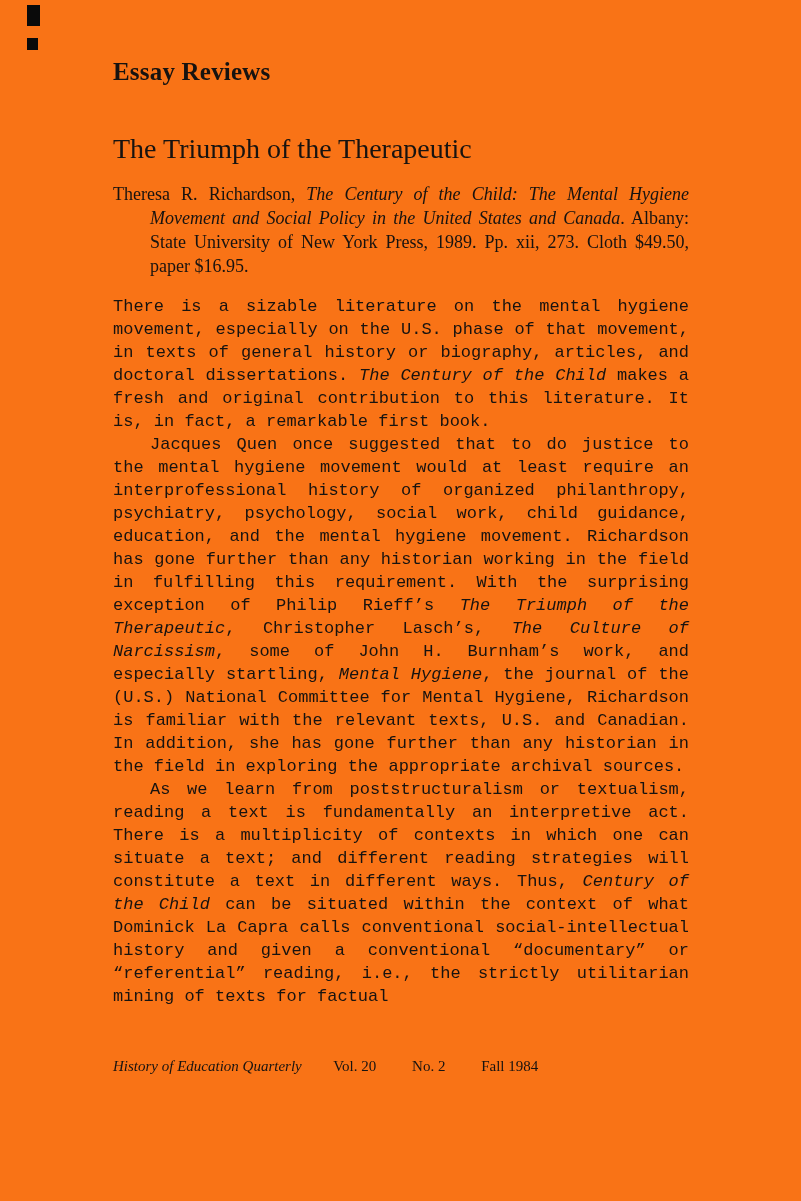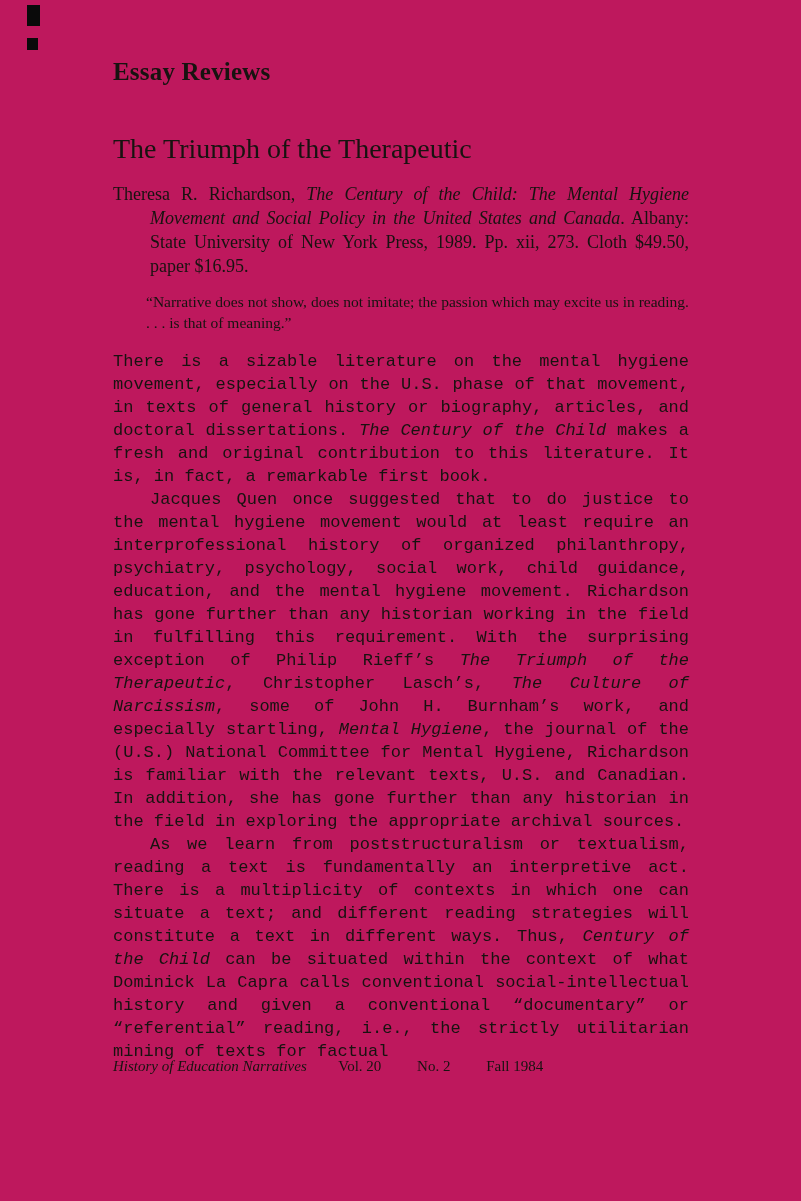--- a/index.html
+++ b/index.html
@@ -5,21 +5,21 @@
   html, body { margin: 0; padding: 0; }
   body {
     width: 801px; height: 1201px;
     background: #ffffff;
     font-family: "Liberation Serif", "DejaVu Serif", serif;
     color: #171310;
   }
   .page {
     position: relative;
     width: 801px; height: 1201px;
-    background: #be185d;
+    background: #f97316;
     overflow: hidden;
   }
   .scan-mark { position: absolute; background: #0a0a0a; }
   .mark-top { left: 27px; top: 5px; width: 13px; height: 21px; }
   .mark-bottom { left: 27px; top: 38px; width: 11px; height: 12px; }
 
   .content { position: absolute; left: 113px; top: 0; width: 576px; }
 
   .section-heading {
     margin: 0; padding-top: 57px;
@@ -70,29 +70,28 @@
 
   <div class="content">
     <h1 class="section-heading">Essay Reviews</h1>
     <h2 class="essay-title">The Triumph of the Therapeutic</h2>
 
     <div class="citations">
       <p class="citation"><span>Theresa R. Richardson, </span><em>The Century of the Child: The Mental Hygiene Movement and Social Policy in the United States and Canada</em><span>. Albany: State University of New York Press, 1989. Pp. xii, 273. Cloth $49.50, paper $16.95.</span></p>
     </div>
 
     <div class="epigraph">
-      <p class="epigraph-quote">“Narrative does not show, does not imitate; the passion which may excite us in reading. . . . is that of meaning.”</p>
     </div>
 
     <div class="body-text">
       <p class="body-paragraph"><span>There is a sizable literature on the mental hygiene movement, especially on the U.S. phase of that movement, in texts of general history or biography, articles, and doctoral dissertations. </span><em>The Century of the Child</em><span> makes a fresh and original contribution to this literature. It is, in fact, a remarkable first book.</span></p>
       <p class="body-paragraph indented"><span>Jacques Quen once suggested that to do justice to the mental hygiene movement would at least require an interprofessional history of organized philanthropy, psychiatry, psychology, social work, child guidance, education, and the mental hygiene movement. Richardson has gone further than any historian working in the field in fulfilling this requirement. With the surprising exception of Philip Rieff’s </span><em>The Triumph of the Therapeutic</em><span>, Christopher Lasch’s, </span><em>The Culture of Narcissism</em><span>, some of John H. Burnham’s work, and especially startling, </span><em>Mental Hygiene</em><span>, the journal of the (U.S.) National Committee for Mental Hygiene, Richardson is familiar with the relevant texts, U.S. and Canadian. In addition, she has gone further than any historian in the field in exploring the appropriate archival sources.</span></p>
       <p class="body-paragraph indented"><span>As we learn from poststructuralism or textualism, reading a text is fundamentally an interpretive act. There is a multiplicity of contexts in which one can situate a text; and different reading strategies will constitute a text in different ways. Thus, </span><em>Century of the Child</em><span> can be situated within the context of what Dominick La Capra calls conventional social-intellectual history and given a conventional “documentary” or “referential” reading, i.e., the strictly utilitarian mining of texts for factual</span></p>
     </div>
   </div>
 
   <div class="footer">
-    <span class="journal-name">History of Education Narratives</span>
+    <span class="journal-name">History of Education Quarterly</span>
     <span class="footer-item">Vol. 20</span>
     <span class="footer-item">No. 2</span>
     <span class="footer-item">Fall 1984</span>
   </div>
 </div>
 
 </body></html>

